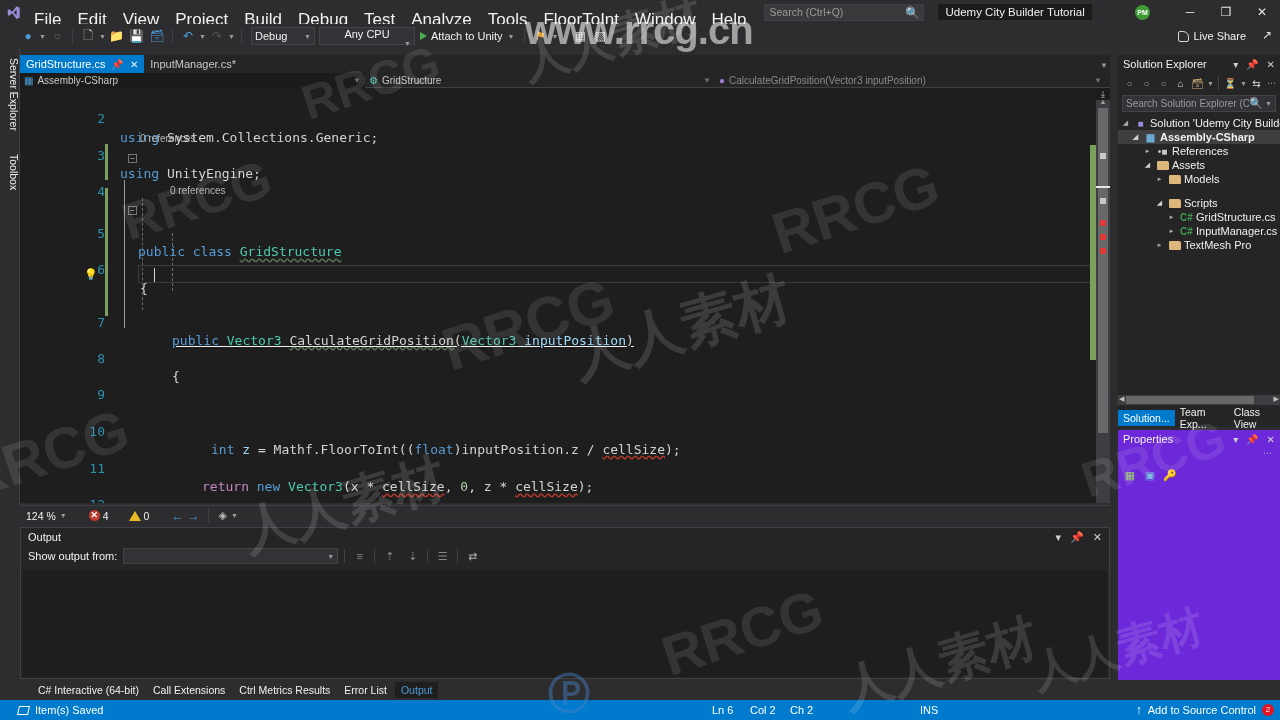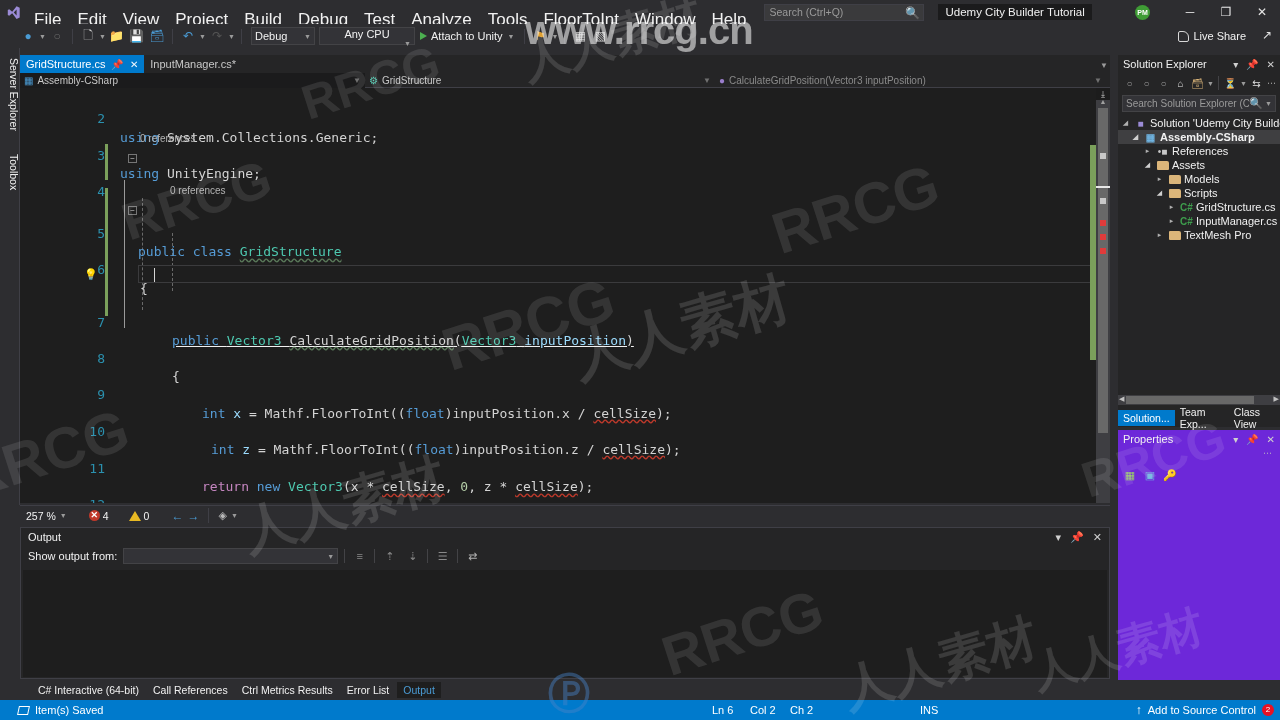--- a/index.html
+++ b/index.html
@@ -374,21 +374,20 @@
         <span class="ctext" style="left:152px;text-decoration:underline;"><span class="k">public </span><span class="t">Vector3 </span><span class="p sqg">CalculateGridPosition</span><span class="p">(</span><span class="t">Vector3</span><span class="p"> </span><span class="id">inputPosition</span><span class="p">)</span></span>
       </div>
 
       <div class="crow" style="top:134px;">
         <span class="lnum">8</span>
         <span class="ctext p" style="left:152px;">{</span>
       </div>
 
       <div class="crow" style="top:152px;">
         <span class="lnum">9</span>
-        <span class="ctext" style="left:182px;"><span class="k">int </span><span class="id">x</span><span class="p"> = Mathf.FloorToInt((</span><span class="k">float</span><span class="p">)inputPosition.x / </span><span class="p sq">cellSize</span><span class="p">);</span></span>
       </div>
 
       <div class="crow" style="top:170px;">
         <span class="lnum">10</span>
         <span class="ctext" style="left:191px;"><span class="k">int </span><span class="id">z</span><span class="p"> = Mathf.FloorToInt((</span><span class="k">float</span><span class="p">)inputPosition.z / </span><span class="p sq">cellSize</span><span class="p">);</span></span>
       </div>
 
       <div class="crow" style="top:189px;">
         <span class="lnum">11</span>
         <span class="ctext" style="left:182px;"><span class="ctrl">return </span><span class="k">new </span><span class="t">Vector3</span><span class="p">(x * </span><span class="p sq">cellSize</span><span class="p">, </span><span class="num">0</span><span class="p">, z * </span><span class="p sq">cellSize</span><span class="p">);</span></span>
@@ -409,21 +408,21 @@
     <div class="vs-mark" style="top:65px;background:#c8c8c8;"></div>
     <div class="vs-caretmark"></div>
     <div class="vs-mark" style="top:110px;background:#c8c8c8;"></div>
     <div class="vs-mark" style="top:132px;background:#e03b3b;"></div>
     <div class="vs-mark" style="top:146px;background:#e03b3b;"></div>
     <div class="vs-mark" style="top:160px;background:#e03b3b;"></div>
   </div>
   <div class="vs-split">⤓</div>
 
   <div class="editbar">
-    <span class="zoomlbl">257 %</span>
+    <span class="zoomlbl">124 %</span>
     <span style="font-size:7px;color:#9a9a9a">▼</span>
     <span style="width:14px"></span>
     <span class="eb-ico">
       <span class="errdot">✕</span>
       <span>4</span>
     </span>
     <span style="width:12px"></span>
     <span class="eb-ico">
       <span class="warntri"></span>
       <span>0</span>
@@ -460,21 +459,21 @@
       <span class="out-ico">☰</span>
       <span class="out-sep"></span>
       <span class="out-ico" style="color:#b0b0b0;">⇄</span>
     </div>
     <div class="out-body"></div>
   </div>
 
   <div class="bottom-tabs">
     <div style="width:10px"></div>
     <div class="btab">C# Interactive (64-bit)</div>
-    <div class="btab">Call References</div>
+    <div class="btab">Call Extensions</div>
     <div class="btab">Ctrl Metrics Results</div>
     <div class="btab">Error List</div>
     <div class="btab active">Output</div>
   </div>
 
   <div class="statusbar">
     <div class="sb-left">
       <span class="sb-flag"></span>
       <span>Item(s) Saved</span>
     </div>
@@ -540,21 +539,21 @@
           </span>
         <span>Assets</span>
       </div>
       <div class="tnode" style="padding-left:36px;">
         <span class="arrow">▸</span>
         <span class="ic">
             <span class="folder"></span>
           </span>
         <span>Models</span>
       </div>
-      <div class="tnode" style="padding-left:36px;">
+      <div class="tnode" style="padding-left:36px;margin-top:10px;">
         <span class="arrow open">◢</span>
         <span class="ic">
             <span class="folder open"></span>
           </span>
         <span>Scripts</span>
       </div>
       <div class="tnode" style="padding-left:48px;">
         <span class="arrow">▸</span>
         <span class="ic cs-ic">C#</span>
         <span>GridStructure.cs</span>

